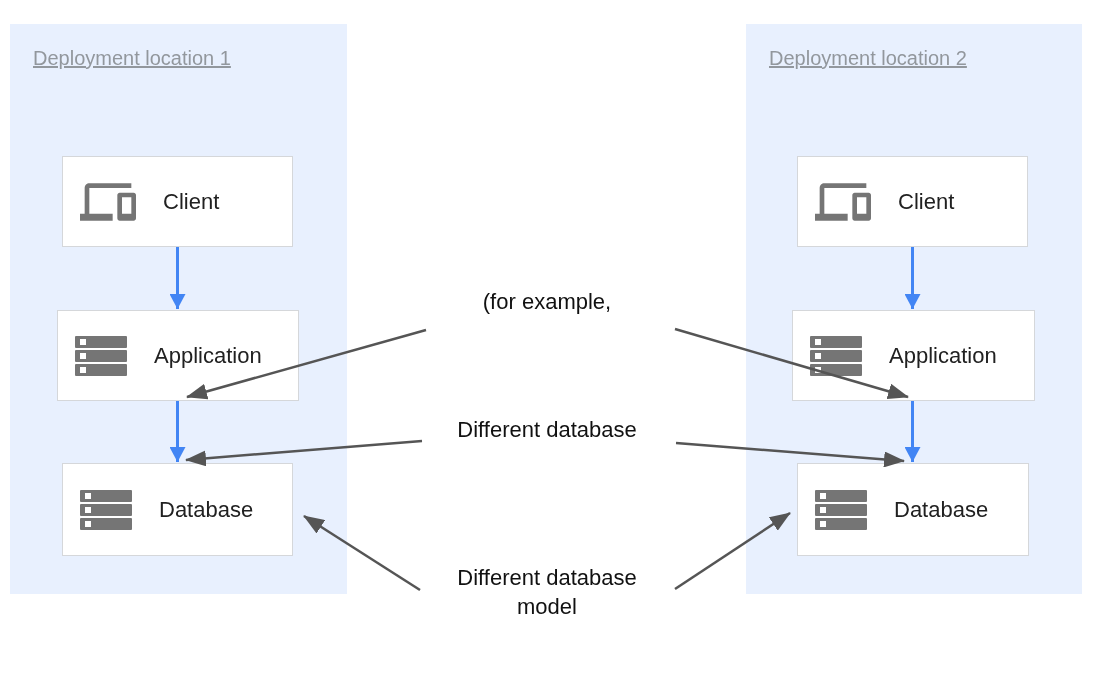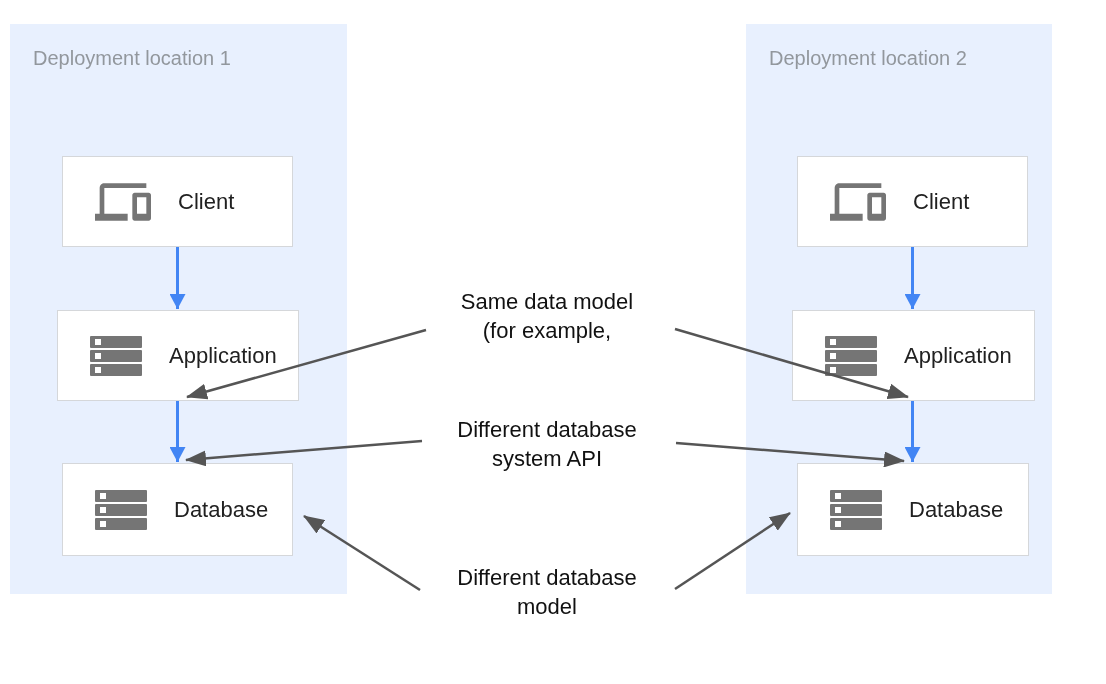--- a/index.html
+++ b/index.html
@@ -22,36 +22,37 @@
     background: #ffffff;
     overflow: hidden;
   }
   .panel {
     position: absolute;
     top: 24px;
     height: 570px;
     background: var(--panel-bg);
   }
   .panel-1 { left: 10px;  width: 337px; }
-  .panel-2 { left: 746px; width: 306px; }
+  .panel-2 { left: 746px; width: 336px; }
   .panel-title {
     position: absolute;
     left: 23px;
     top: 23px;
     font-size: 20px;
     color: var(--title-gray);
     white-space: nowrap;
+    text-decoration: underline;
   }
   .node {
     position: absolute;
     background: #ffffff;
     border: 1px solid var(--box-border);
     display: flex;
     align-items: center;
-    padding-left: 32px;
+    padding-left: 17px;
     gap: 27px;
   }
   .node .icon { display: flex; align-items: center; flex: 0 0 auto; }
   .node-label {
     font-size: 22px;
     color: var(--label-dark);
     white-space: nowrap;
   }
   .overlay {
     position: absolute;
@@ -180,27 +181,25 @@
     <line x1="675" y1="329" x2="908" y2="397" stroke="#555555" stroke-width="2.5" marker-end="url(#arrow-gray)"></line>
 
     <line x1="422" y1="441" x2="186" y2="460" stroke="#555555" stroke-width="2.5" marker-end="url(#arrow-gray)"></line>
     <line x1="676" y1="443" x2="904" y2="461" stroke="#555555" stroke-width="2.5" marker-end="url(#arrow-gray)"></line>
 
     <line x1="420" y1="590" x2="304" y2="516" stroke="#555555" stroke-width="2.5" marker-end="url(#arrow-gray)"></line>
     <line x1="675" y1="589" x2="790" y2="513" stroke="#555555" stroke-width="2.5" marker-end="url(#arrow-gray)"></line>
   </svg>
 
   <div class="annotation anno-1">
-    <div>Same data model</div>
     <div>(for example,</div>
   </div>
 
   <div class="annotation anno-2">
     <div>Different database</div>
-    <div>system API</div>
   </div>
 
   <div class="annotation anno-3">
     <div>Different database</div>
     <div>model</div>
   </div>
 
 </div>
 
 </body></html>

